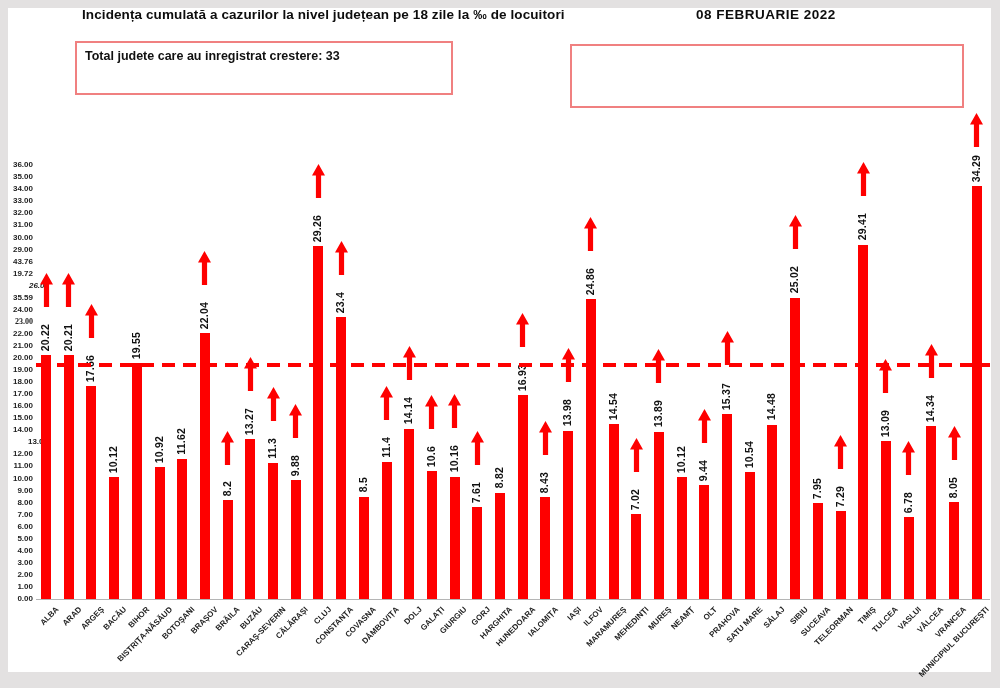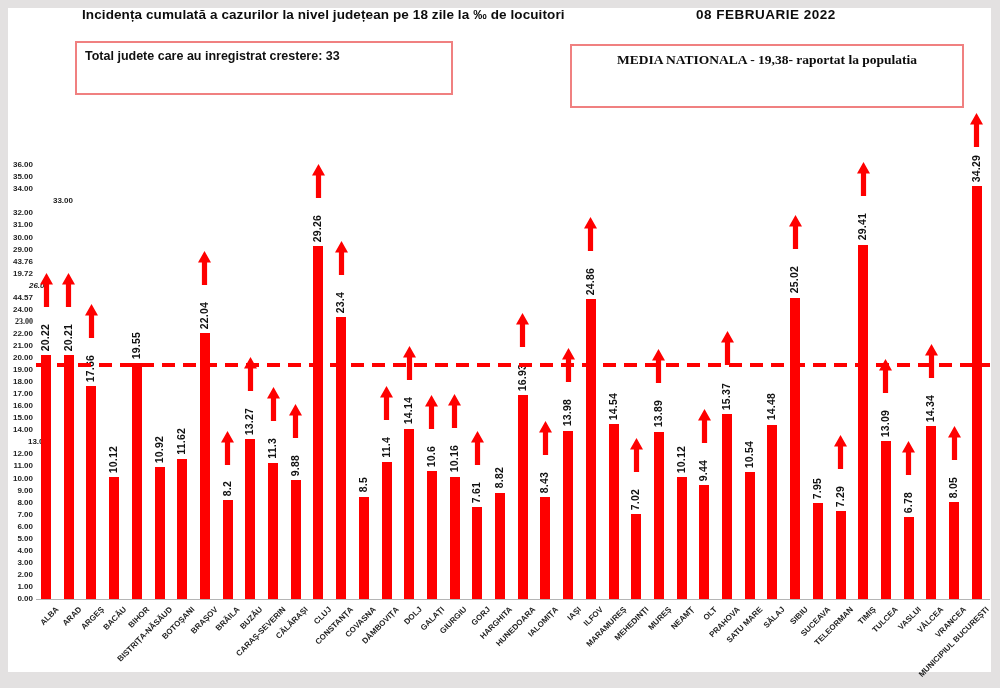--- a/index.html
+++ b/index.html
@@ -30,21 +30,20 @@
   <div class="panel"></div>
 
   <div class="title">Incidența cumulată a cazurilor la nivel județean pe 18 zile la ‰ de locuitori</div>
   <div class="date">08 FEBRUARIE 2022</div>
 
   <div class="box1">
     <span>Total judete care au inregistrat crestere: 33</span>
   </div>
 
   <div class="box2">
-    <div>MEDIA NATIONALA - 19,38-  raportat la populatia</div>
   </div>
 
   <div id="chart">
       <div class="ytick" style="left: 0px; top: 594px;">0.00</div>
       <div class="ytick" style="left: 0px; top: 581.95px;">1.00</div>
       <div class="ytick" style="left: 0px; top: 569.9px;">2.00</div>
       <div class="ytick" style="left: 0px; top: 557.85px;">3.00</div>
       <div class="ytick" style="left: 0px; top: 545.8px;">4.00</div>
       <div class="ytick" style="left: 0px; top: 533.75px;">5.00</div>
       <div class="ytick" style="left: 0px; top: 521.7px;">6.00</div>
@@ -59,29 +58,29 @@
       <div class="ytick" style="left: 0px; top: 413.25px;">15.00</div>
       <div class="ytick" style="left: 0px; top: 401.2px;">16.00</div>
       <div class="ytick" style="left: 0px; top: 389.15px;">17.00</div>
       <div class="ytick" style="left: 0px; top: 377.1px;">18.00</div>
       <div class="ytick" style="left: 0px; top: 365.05px;">19.00</div>
       <div class="ytick" style="left: 0px; top: 353px;">20.00</div>
       <div class="ytick" style="left: 0px; top: 340.95px;">21.00</div>
       <div class="ytick" style="left: 0px; top: 328.9px;">22.00</div>
       <div class="ytick" style="left: 0px; top: 316.85px; font-family: Liberation Serif, serif;">23.00</div>
       <div class="ytick" style="left: 0px; top: 304.8px;">24.00</div>
-      <div class="ytick" style="left: 0px; top: 292.75px;">44.57</div>
+      <div class="ytick" style="left: 0px; top: 292.75px;">35.59</div>
       <div class="ytick" style="left: 16px; top: 280.7px; font-style: italic;">26.00</div>
       <div class="ytick" style="left: 0px; top: 268.65px;">19.72</div>
       <div class="ytick" style="left: 0px; top: 256.6px;">43.76</div>
       <div class="ytick" style="left: 0px; top: 244.55px;">29.00</div>
       <div class="ytick" style="left: 0px; top: 232.5px;">30.00</div>
       <div class="ytick" style="left: 0px; top: 220.45px;">31.00</div>
       <div class="ytick" style="left: 0px; top: 208.4px;">32.00</div>
-      <div class="ytick" style="left: 0px; top: 196.35px; margin-left: 40px;">33.00</div>
+      <div class="ytick" style="left: 0px; top: 196.35px;">33.00</div>
       <div class="ytick" style="left: 0px; top: 184.3px;">34.00</div>
       <div class="ytick" style="left: 0px; top: 172.25px;">35.00</div>
       <div class="ytick" style="left: 0px; top: 160.2px;">36.00</div>
       <div class="baseline" style="left: 36px; top: 599px; width: 954px;"></div>
       <div class="bar" style="left: 41px; bottom: 89px; width: 10px; height: 243.651px; background: rgb(254, 0, 0);"></div>
       <div class="vlabel" style="left: 38px; bottom: 336.651px;">20.22</div>
       <div class="arrow" style="left: 39.5px; bottom: 381.151px;"><svg width="13" height="34" viewBox="0 0 13 34">
           <polygon points="6.5,0 13,11.5 9.1,11.5 9.1,34 3.9,34 3.9,11.5 0,11.5" fill="#fe0000"></polygon>
         </svg></div>
       <div class="clabel" style="right: 946px; top: 605px;">ALBA</div>

